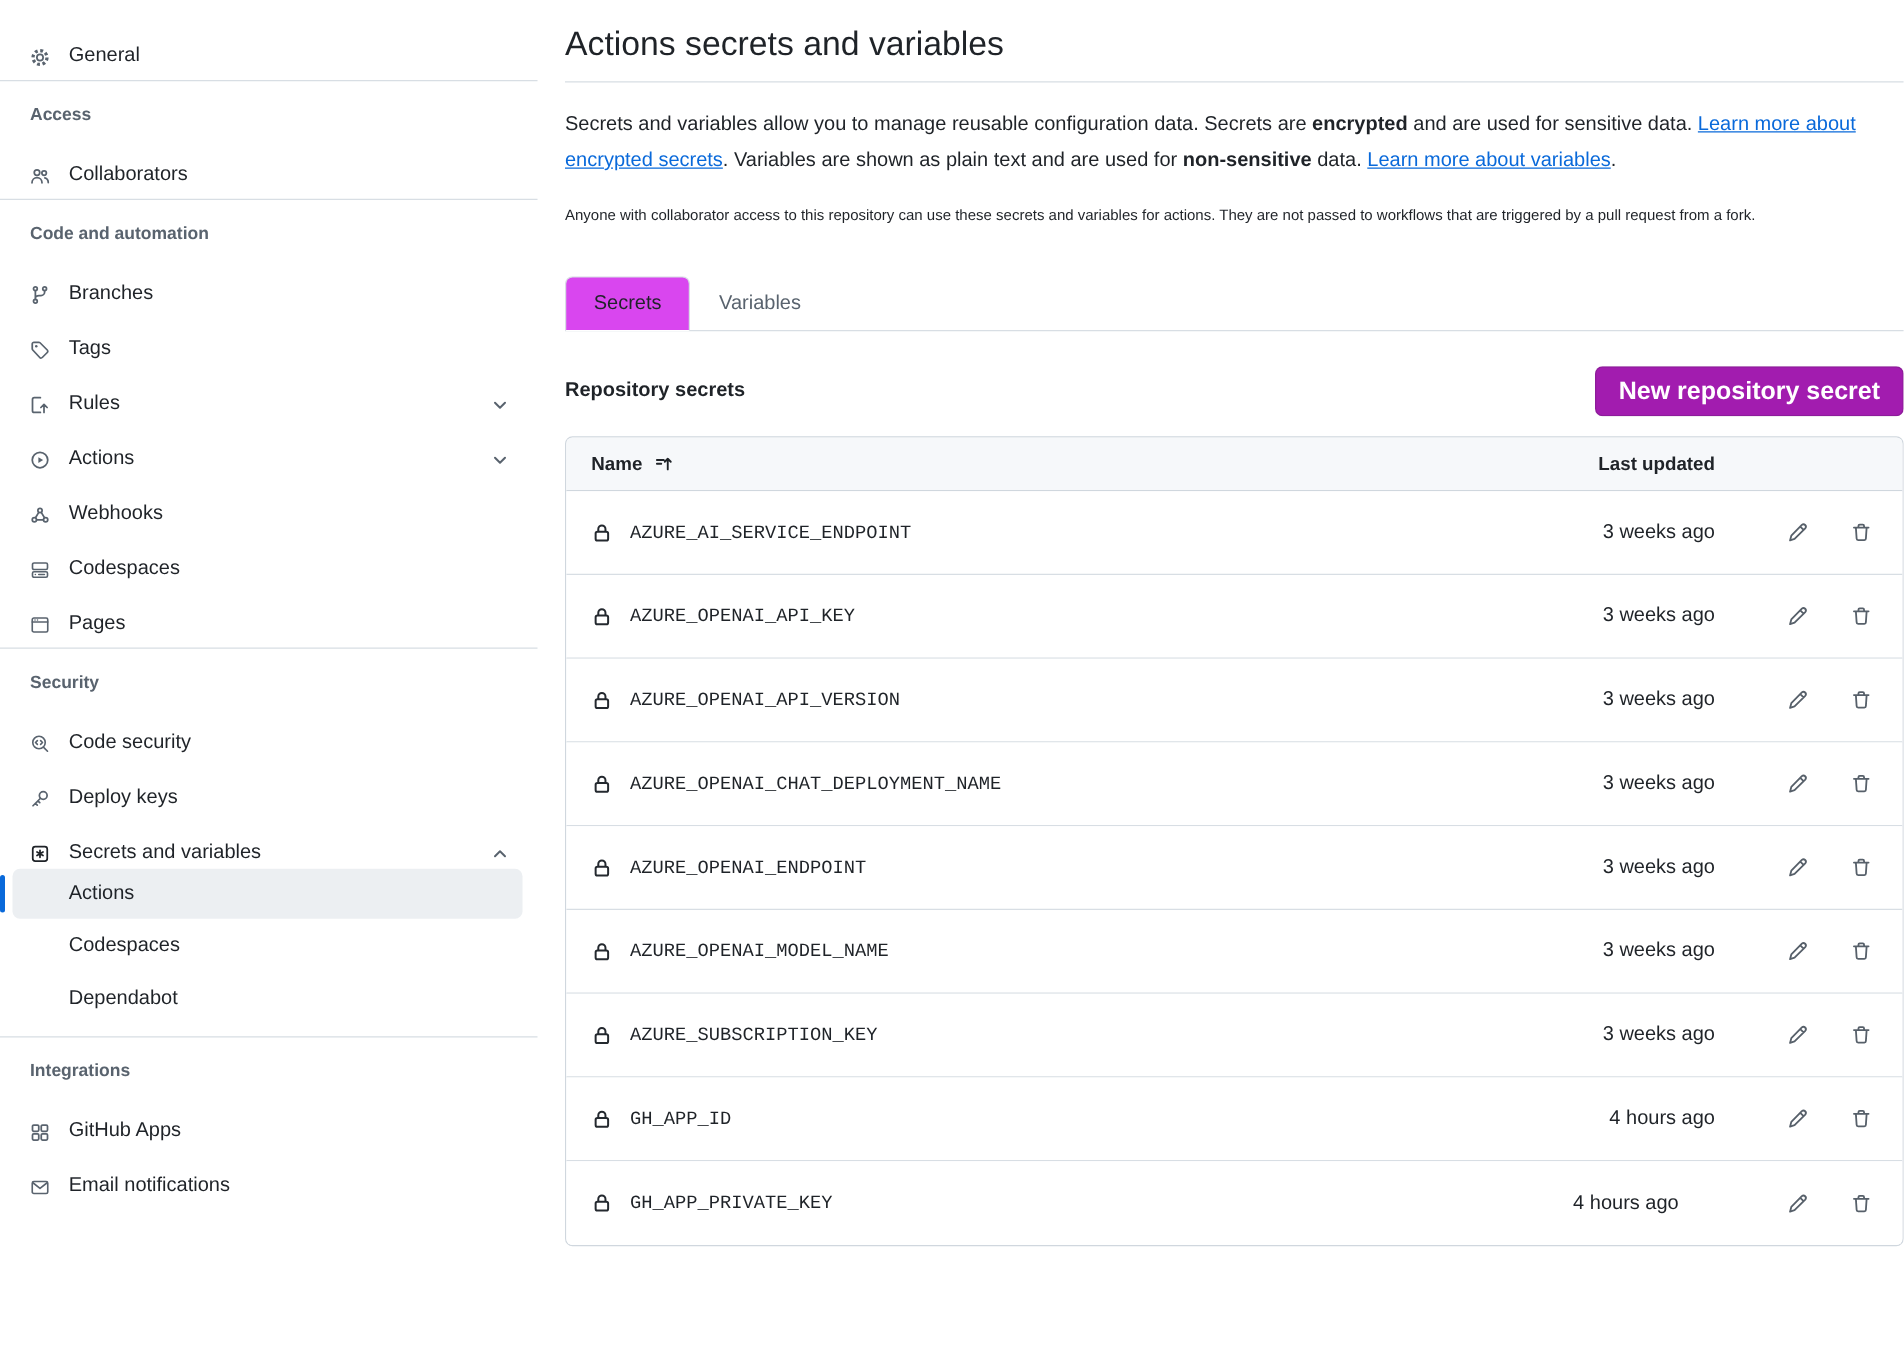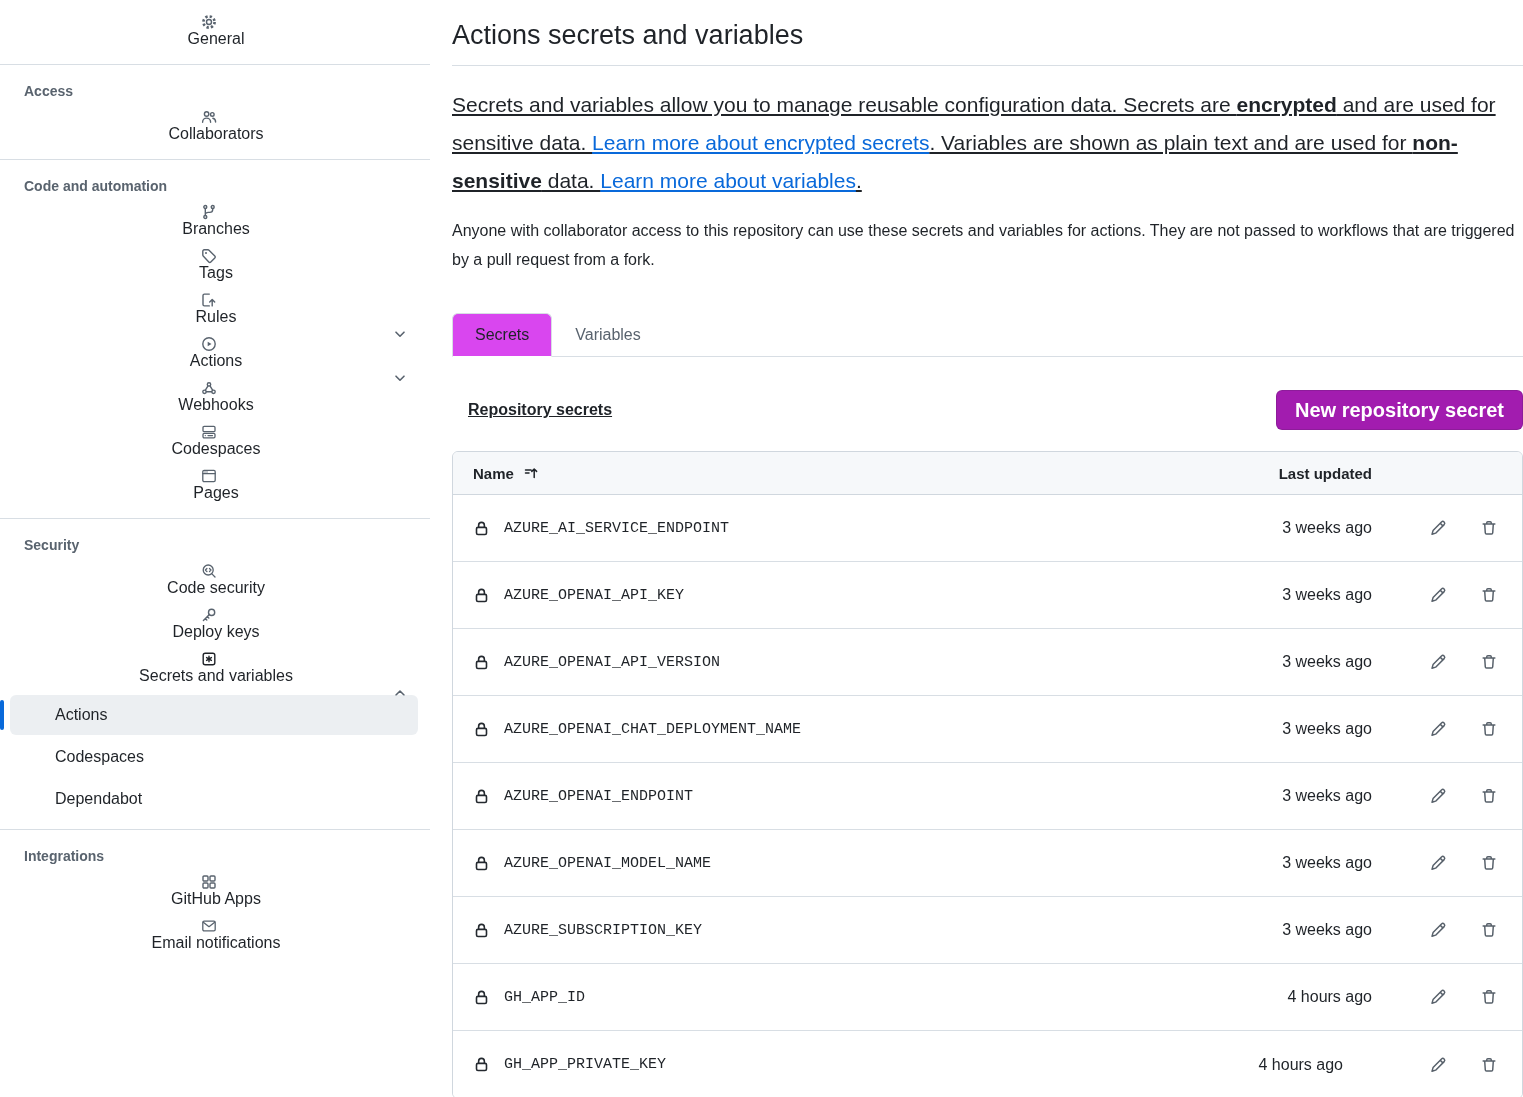--- a/index.html
+++ b/index.html
@@ -8,23 +8,23 @@
     width:1523px; height:1097px;
     font-family:"Liberation Sans", sans-serif;
     color:#1f2328;
     overflow:hidden;
   }
   .layout { display:flex; width:1523px; }
 
   
   .sidebar { width:430px; flex:0 0 430px; padding:10px 12px 0 16px; }
   .nav-item {
-    display:flex; align-items:center; height:40px;
+    display:flex; align-items:flex-end; height:40px;
     padding:0 10px 0 8px; margin:4px 0; border-radius:6px;
-    font-size:16px; color:#1f2328; cursor:pointer; position:relative;flex-direction:column;
+    font-size:16px; color:#1f2328; cursor:pointer; position:relative;
   }
   .nav-item .ic { width:16px; height:16px; margin-right:15px; color:#59636e; flex:0 0 16px; display:flex; }
   .nav-item .chev { margin-left:auto; width:16px; height:16px; color:#59636e; display:flex; }
   .nav-item.bold { font-weight:400; }
   .nav-item.bold .ic { color:#1f2328; }
   .sub-item {
     display:flex; align-items:center; height:40px;
     margin:2px 0 2px -6px; padding-left:45px;
     border-radius:6px; font-size:16px; color:#1f2328; cursor:pointer; position:relative;
   }
@@ -39,38 +39,38 @@
     padding:8px 0 6px 8px; margin-top:6px;
   }
   svg { display:block; }
 
   
   .main { margin-left:22px; width:1078px; padding-top:18px; }
   .page-title {
     font-size:27px; font-weight:400; line-height:1.3;
     padding-bottom:12px; border-bottom:1px solid #d8dee4; margin:0;
   }
-  .intro { font-size:21px; line-height:1.8; margin:20px 0 0 0;text-decoration:underline; }
+  .intro { font-size:16px; line-height:1.8; margin:20px 0 0 0; }
   .intro b { font-weight:700; }
   .intro a { color:#0969da; text-decoration:underline; cursor:pointer; }
-  .para2 { font-size:16px; line-height:1.8; margin:18px 0 0 0; }
+  .para2 { font-size:12px; line-height:1.8; margin:18px 0 0 0; }
 
   .tabnav { margin-top:38px; border-bottom:1px solid #d8dee4; display:flex; }
   .tab {
     font-size:16px; padding:12px 22px; cursor:pointer; color:#59636e;
     border:1px solid transparent; margin-bottom:-1px;
   }
   .tab.active {
     color:#1f2328; background:#d946ef;
     border:1px solid #d8dee4; border-bottom-color:#ffffff;
     border-radius:6px 6px 0 0;
   }
 
   .section-row { margin-top:28px; display:flex; align-items:center; justify-content:space-between; }
-  .section-heading { font-size:16px; font-weight:700; margin:16px;text-decoration:underline; }
+  .section-heading { font-size:16px; font-weight:700; margin:0; }
   .btn-primary {
     background:#a21caf; color:#ffffff; border:1px solid rgba(27,31,36,0.15);
     font-size:20px; font-weight:600; font-family:"Liberation Sans", sans-serif;
     height:40px; padding:0 18px; border-radius:6px; cursor:pointer;
     display:flex; align-items:center;
   }
 
   .secrets-table { margin-top:16px; border:1px solid #d0d7de; border-radius:6px; overflow:hidden; }
   .thead {
     display:flex; align-items:center; background:#f6f8fa;

